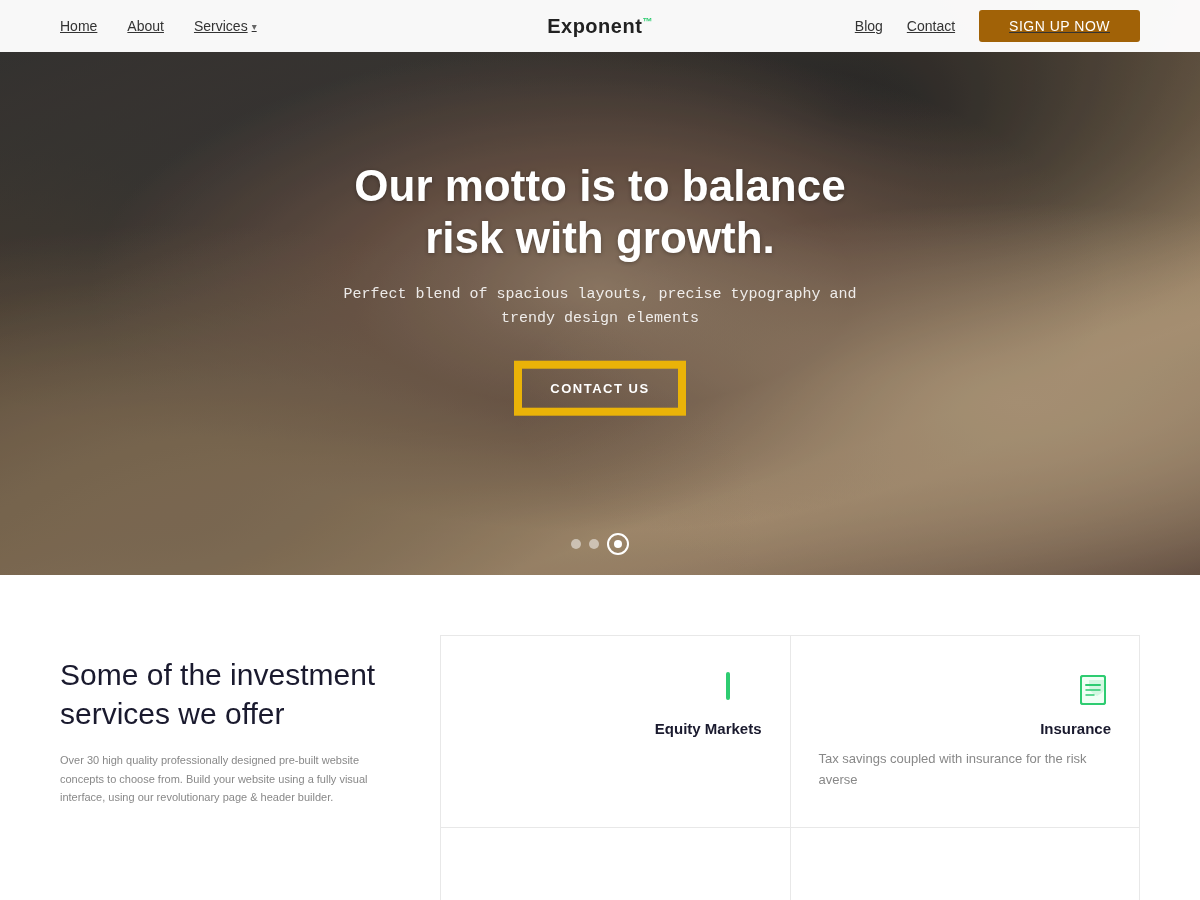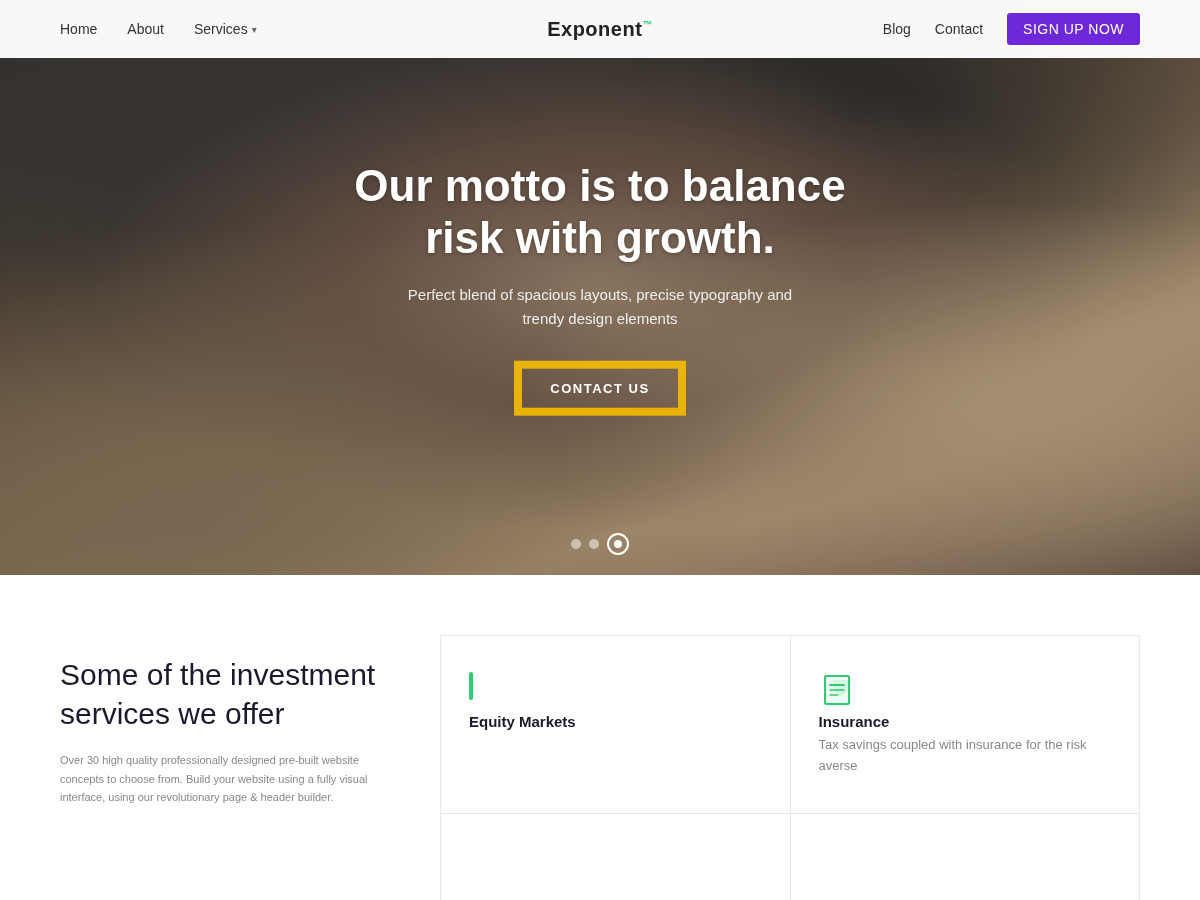--- a/index.html
+++ b/index.html
@@ -7,22 +7,23 @@
 
     
     nav {
       position: absolute;
       top: 0; left: 0; right: 0;
       z-index: 10;
       display: flex;
       align-items: center;
       justify-content: space-between;
       padding: 0 60px;
-      height: 58px;
+      height: 52px;
       background: rgba(255,255,255,0.97);
+      text-decoration: underline;
     }
     .nav-left { display: flex; gap: 30px; align-items: center; }
     .nav-left a {
       text-decoration: none;
       color: #333;
       font-size: 14px;
       font-weight: 500;
     }
     .nav-center {
       position: absolute;
@@ -36,23 +37,23 @@
     }
     .nav-center sup { font-size: 10px; color: #2ecc71; }
     .nav-right { display: flex; align-items: center; gap: 24px; }
     .nav-right a {
       text-decoration: none;
       color: #333;
       font-size: 14px;
       font-weight: 500;
     }
     .btn-signup {
-      background: #6d28d9;
+      background: #a16207;
       color: #fff !important;
-      padding: 8px 16px;
+      padding: 8px 30px;
       border-radius: 3px;
       font-size: 13px;
       font-weight: 600;
       text-transform: uppercase;
       letter-spacing: 0.5px;
     }
     .services-item { display: flex; align-items: center; gap: 4px; }
     .chevron { font-size: 10px; color: #666; }
 
     
@@ -94,20 +95,21 @@
       font-weight: 700;
       line-height: 1.2;
       margin-bottom: 18px;
       text-shadow: 0 1px 4px rgba(0,0,0,0.3);
     }
     .hero-subtitle {
       font-size: 15px;
       color: rgba(255,255,255,0.88);
       line-height: 1.6;
       margin-bottom: 30px;
+      font-family: Liberation Mono, monospace;
     }
     .btn-contact {
       display: inline-block;
       padding: 12px 28px;
       border: 8px solid #eab308;
       color: #fff;
       text-decoration: none;
       font-size: 13px;
       font-weight: 600;
       letter-spacing: 1.5px;
@@ -182,21 +184,22 @@
       grid-template-columns: 1fr 1fr;
       gap: 1px;
       background: #e8e8e8;
       border: 1px solid #e8e8e8;
     }
     .card {
       background: #fff;
       padding: 36px 28px;
       display: flex;
       flex-direction: column;
-      gap: 5px;
+      gap: 12px;
+      align-items: flex-end;
     }
     .card-icon {
       width: 36px;
       height: 36px;
       color: #2ecc71;
     }
     .card-icon svg { width: 36px; height: 36px; }
     .card h3 {
       font-size: 15px;
       font-weight: 700;

